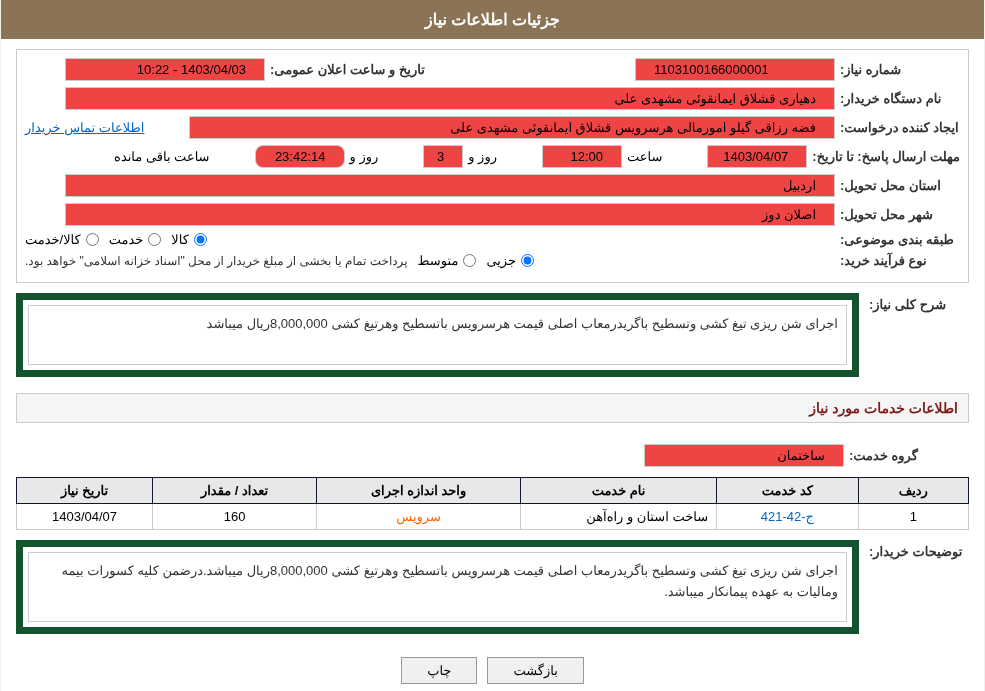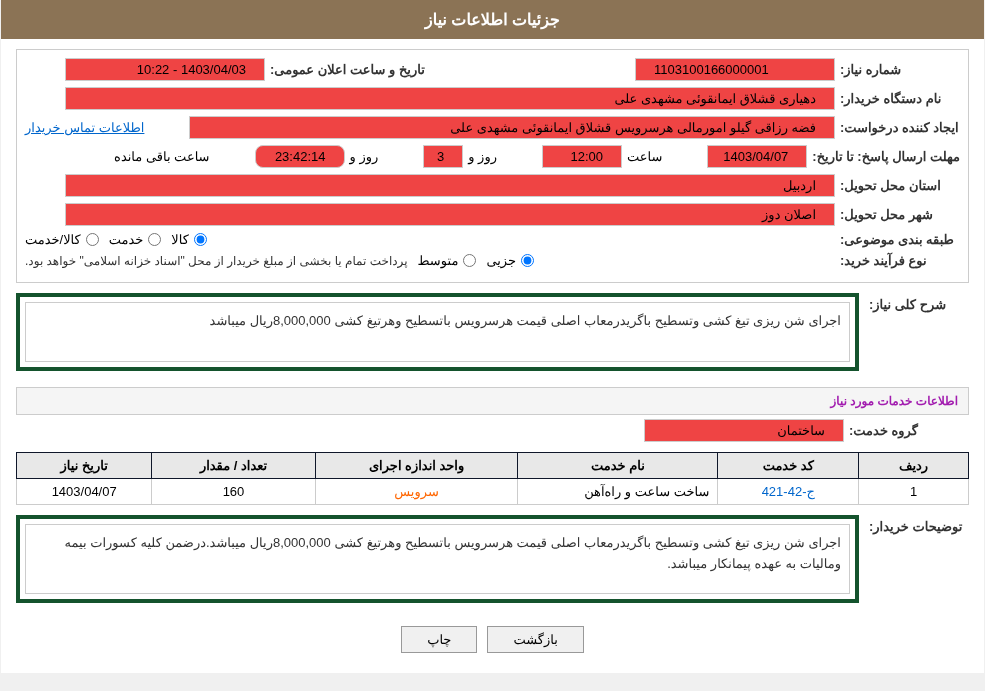--- a/index.html
+++ b/index.html
@@ -72,23 +72,23 @@
       display: flex;
       align-items: center;
       gap: 5px;
     }
     .radio-item input { cursor: pointer; }
     .section-title {
       background: #f5f5f5;
       border: 1px solid #ccc;
       padding: 6px 10px;
       font-weight: bold;
-      font-size: 12px;
-      color: #a21caf;
-      margin-bottom: 4px;
+      font-size: 14px;
+      color: #7f1d1d;
+      margin-bottom: 21px;
     }
     .description-box {
       border: 1px solid #ccc;
       padding: 8px;
       min-height: 60px;
       background: #fff;
       text-align: right;
       line-height: 1.6;
       color: #333;
     }
@@ -137,21 +137,21 @@
       font-family: Tahoma, Arial, sans-serif;
       font-size: 13px;
     }
     .btn-print {
       background: #f0f0f0;
     }
     .btn-back {
       background: #f0f0f0;
     }
     .inner-border-box {
-      border: 4px solid #14532d;
+      border: 7px solid #14532d;
       padding: 5px;
       margin-bottom: 8px;
     }
   </style>
 </head>
 <body>
 
 <div class="page-wrapper">
 
   <div class="header">
@@ -262,21 +262,21 @@
             <th>نام خدمت</th>
             <th>واحد اندازه اجرای</th>
             <th>تعداد / مقدار</th>
             <th>تاریخ نیاز</th>
           </tr>
         </thead>
         <tbody id="services-tbody">
         <tr>
       <td>1</td>
       <td style="color:#0066cc;">ج-42-421</td>
-      <td class="name-col">ساخت ساعت و راه‌آهن</td>
+      <td class="name-col">ساخت استان و راه‌آهن</td>
       <td style="color:#FF6600;">سرویس</td>
       <td>160</td>
       <td>1403/04/07</td>
     </tr>
           </tbody>
       </table>
     </div>
 
     <div style="display:flex;gap:10px;align-items:flex-start;margin-top:10px;margin-bottom:8px;">
       <span class="form-label" style="min-width:100px;padding-top:4px;">توضیحات خریدار:</span>

